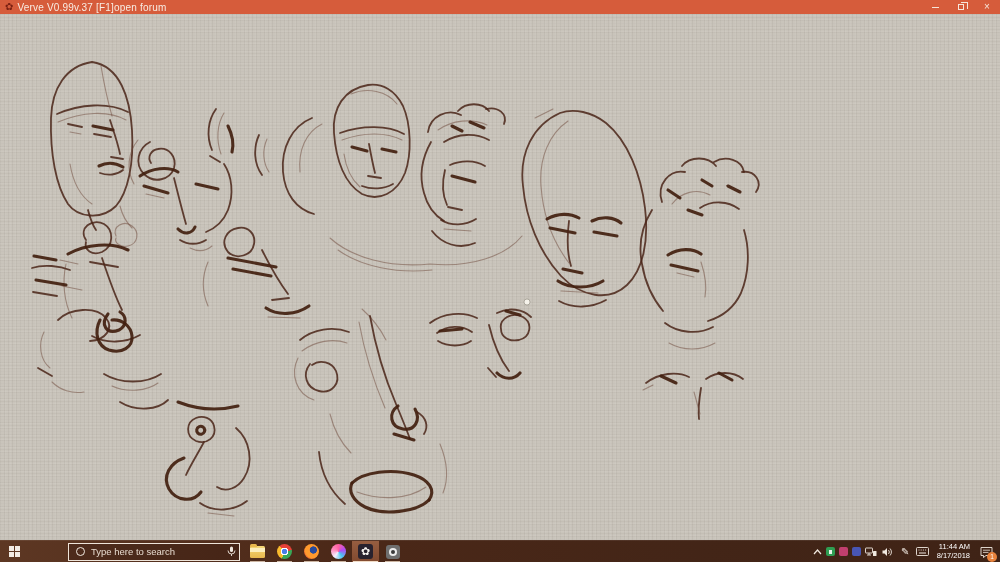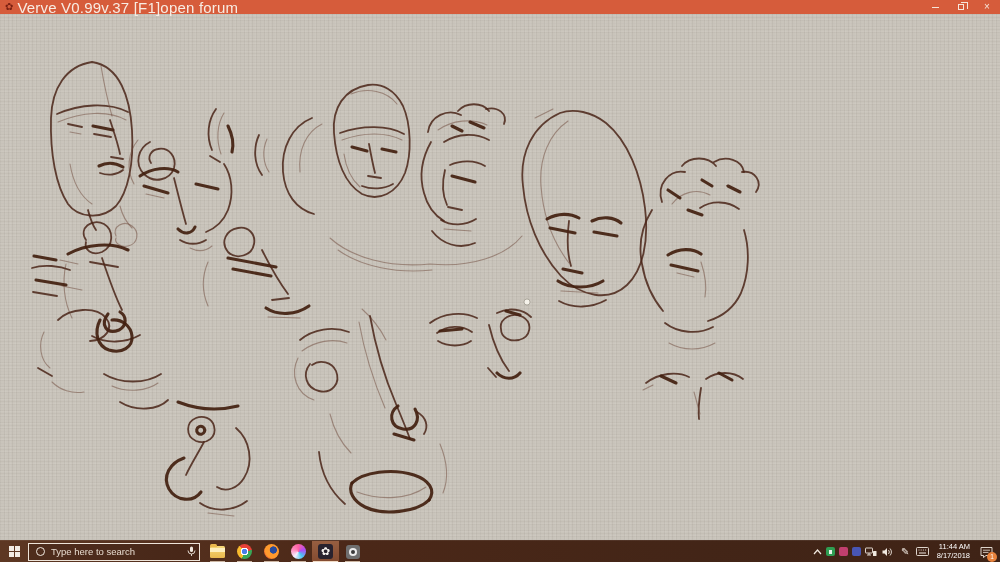--- a/index.html
+++ b/index.html
@@ -3,21 +3,21 @@
 <meta charset="utf-8">
 <style>
   * { margin:0; padding:0; box-sizing:border-box; }
   body { font-family:"Liberation Sans", sans-serif; background:#222; }
   .screen { position:relative; width:1000px; height:562px; overflow:hidden; background:#c9c4bb; }
 
   
   .titlebar { position:absolute; top:0; left:0; right:0; height:14px;
     background:#d65c3b; display:flex; align-items:center; z-index:5; }
   .tb-appicon { font-size:10px; line-height:10px; color:#7a2012; margin:0 4px 0 5px; }
-  .tb-title { font-size:15px; color:#f8ece3; letter-spacing:.2px; white-space:nowrap; }
+  .tb-title { font-size:10px; color:#f8ece3; letter-spacing:.2px; white-space:nowrap; }
   .tb-controls { margin-left:auto; display:flex; height:100%; }
   .tb-btn { width:26px; height:14px; display:flex; align-items:center; justify-content:center; }
   .glyph-min { width:7px; height:1px; background:#f6e6da; display:block; }
   .glyph-restore { width:6px; height:6px; border:1px solid #f6e6da; display:block; position:relative; }
   .glyph-restore:before { content:""; position:absolute; top:-3px; left:2px; width:6px; height:6px;
     border:1px solid #f6e6da; border-bottom:none; border-left:none; }
   .glyph-close { color:#f6e6da; font-size:10px; line-height:10px; }
 
   
   .canvas { position:absolute; top:14px; left:0; width:1000px; height:526px;
@@ -35,21 +35,21 @@
 
   
   .taskbar { position:absolute; bottom:0; left:0; right:0; height:22px;
     background:linear-gradient(90deg,#5d3723 0%, #4b2818 35%, #432517 70%, #3f2316 100%);
     border-top:1px solid rgba(255,255,255,.07);
     display:flex; align-items:center; z-index:5; }
   .start { width:28px; height:22px; display:flex; align-items:center; justify-content:center; }
   .winlogo { width:11px; height:11px; display:grid; grid-template-columns:5px 5px; grid-template-rows:5px 5px; gap:1px; }
   .winlogo i { background:#f3ece5; display:block; }
   .searchbox { width:172px; height:18px; border:1px solid #eee4d9; background:rgba(20,8,4,.18);
-    display:flex; align-items:center; }
+    display:flex; align-items:center;margin-left:40px; }
   .cortana { width:9px; height:9px; border:1.5px solid #f1e9e0; border-radius:50%; margin:0 6px 0 7px; flex:none; }
   .searchbox input { flex:1; min-width:0; background:transparent; border:none; outline:none;
     color:#f1e9e0; font-size:9.5px; font-family:"Liberation Sans",sans-serif; }
   .searchbox input::placeholder { color:#e7dbcf; opacity:1; }
   .micwrap { width:16px; display:flex; justify-content:center; flex:none; }
 
   .task-icons { display:flex; height:22px; margin-left:4px; }
   .tile { width:27px; height:22px; position:relative; display:flex; align-items:center; justify-content:center; }
   .tile .runline { position:absolute; bottom:0; left:6px; right:6px; height:2px; background:#ecd9c6; opacity:.8; }
   .tile.active { background:linear-gradient(180deg, rgba(255,168,120,.42), rgba(255,150,100,.30)); }

